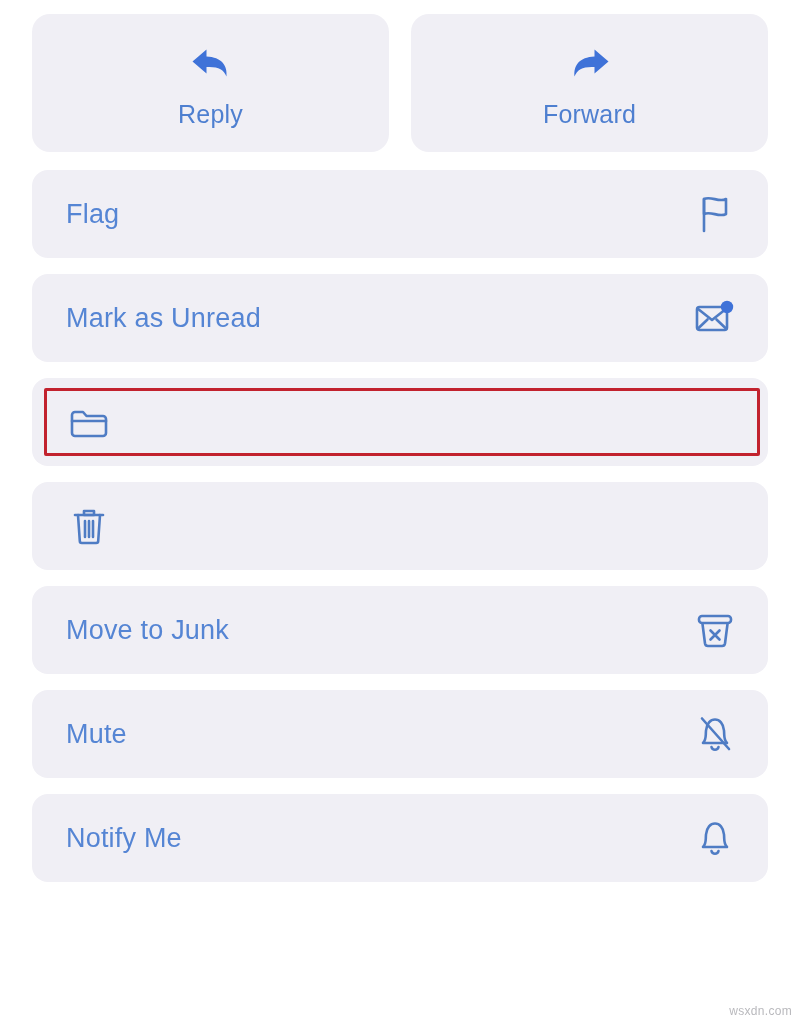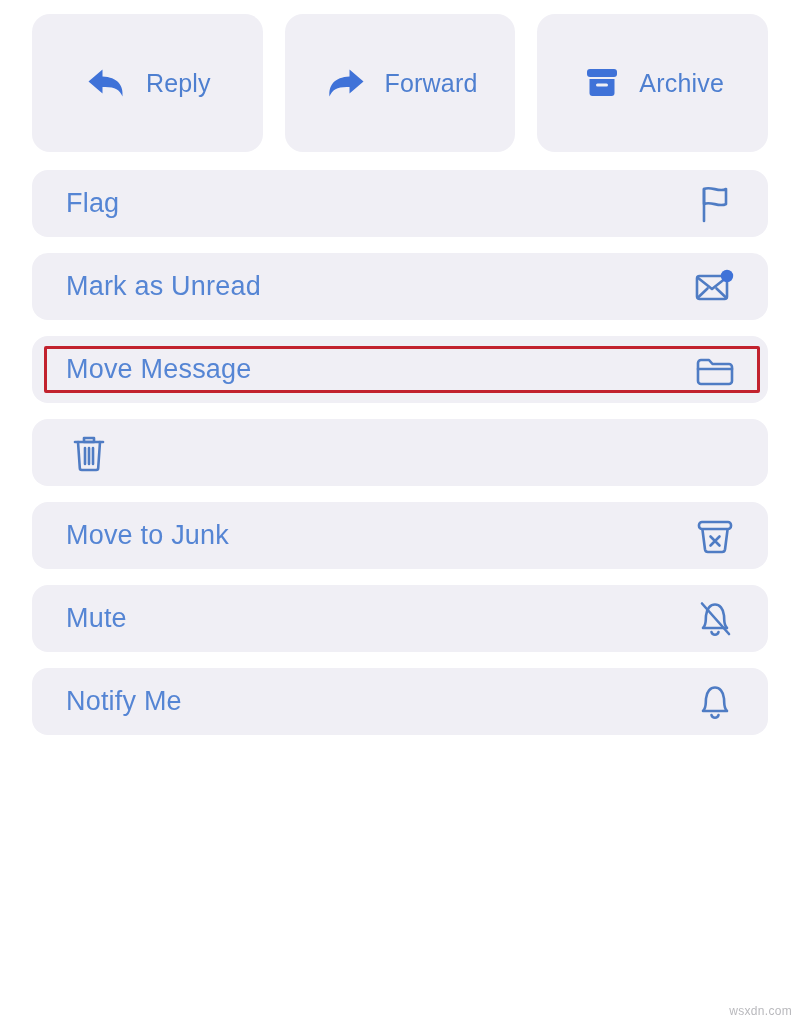--- a/index.html
+++ b/index.html
@@ -23,21 +23,21 @@
     display: flex;
     gap: 22px;
     margin-bottom: 18px;
   }
   .quick-btn {
     flex: 1 1 0;
     height: 138px;
     background: #f0eff5;
     border-radius: 18px;
     display: flex;
-    flex-direction: row;
+    flex-direction: column;
     align-items: center;
     justify-content: center;
     gap: 16px;
     border: none;
     cursor: pointer;
   }
   .quick-icon {
     height: 46px;
     display: flex;
     align-items: center;
@@ -47,21 +47,21 @@
     font-size: 25px;
     color: #4e7fd0;
     letter-spacing: 0.2px;
     line-height: 1;
   }
 
   
   .rows { display: flex; flex-direction: column; gap: 16px; }
   .row {
     position: relative;
-    height: 67px;
+    height: 88px;
     background: #f0eff5;
     border-radius: 16px;
     display: flex;
     align-items: center;
     justify-content: space-between;
     padding: 0 30px 0 34px;
     cursor: pointer;
   }
   .row-label {
     font-size: 27px;
@@ -119,30 +119,20 @@
 
     <button class="quick-btn">
       <span class="quick-icon">
         <svg width="46" height="40" viewBox="0 0 46 40" aria-hidden="true">
           <path d="M27.5 6.5 L41.5 18.5 L27.5 30.5 L27.5 24.0 C16 23.4 10.5 26.2 7.5 33.5 C6.4 22.0 12.4 14.2 27.5 13.4 Z" fill="#3f72d8"></path>
         </svg>
       </span>
       <span class="quick-label">Forward</span>
     </button>
 
-    <button class="quick-btn">
-      <span class="quick-icon">
-        <svg width="42" height="40" viewBox="0 0 42 40" aria-hidden="true">
-          <rect x="6" y="6" width="30" height="8" rx="3" fill="#3f72d8"></rect>
-          <path d="M8.5 16 H33.5 V30 a3 3 0 0 1 -3 3 H11.5 a3 3 0 0 1 -3 -3 Z" fill="#3f72d8"></path>
-          <rect x="15" y="20.5" width="12" height="3" rx="1.5" fill="#f0eff5"></rect>
-        </svg>
-      </span>
-      <span class="quick-label">Archive</span>
-    </button>
   </div>
 
   <div class="rows">
 
     <div class="row">
       <span class="row-label">Flag</span>
       <span class="row-icon">
         <svg width="40" height="44" viewBox="0 0 40 44" fill="none" stroke="#4f7cc4" stroke-width="2.6" stroke-linecap="round" stroke-linejoin="round" aria-hidden="true">
           <path d="M9 39 V7"></path>
           <path d="M9 7 C16 3.5 24 11 31 7 V22 C24 26 16 18.5 9 22 Z"></path>
@@ -156,21 +146,20 @@
         <svg width="44" height="40" viewBox="0 0 44 40" fill="none" stroke="#4f7cc4" stroke-width="2.6" stroke-linecap="round" stroke-linejoin="round" aria-hidden="true">
           <rect x="4" y="9" width="30" height="23" rx="2.5"></rect>
           <path d="M4.5 10.5 L19 22 L33.5 10.5"></path>
           <path d="M4.8 30.8 L14.5 21.5 M33.2 30.8 L23.5 21.5"></path>
           <circle cx="34" cy="9" r="6.2" fill="#3f72d8" stroke="none"></circle>
         </svg>
       </span>
     </div>
 
     <div class="row highlighted">
-      <span class="row-label">Move Message</span>
       <span class="row-icon">
         <svg width="44" height="40" viewBox="0 0 44 40" fill="none" stroke="#4f7cc4" stroke-width="2.6" stroke-linecap="round" stroke-linejoin="round" aria-hidden="true">
           <path d="M5 13 a3 3 0 0 1 3 -3 h8 l3.5 4 H36 a3 3 0 0 1 3 3 v14 a3 3 0 0 1 -3 3 H8 a3 3 0 0 1 -3 -3 Z"></path>
           <path d="M5 19 H39"></path>
         </svg>
       </span>
     </div>
 
     <div class="row">
       <span class="row-icon">

